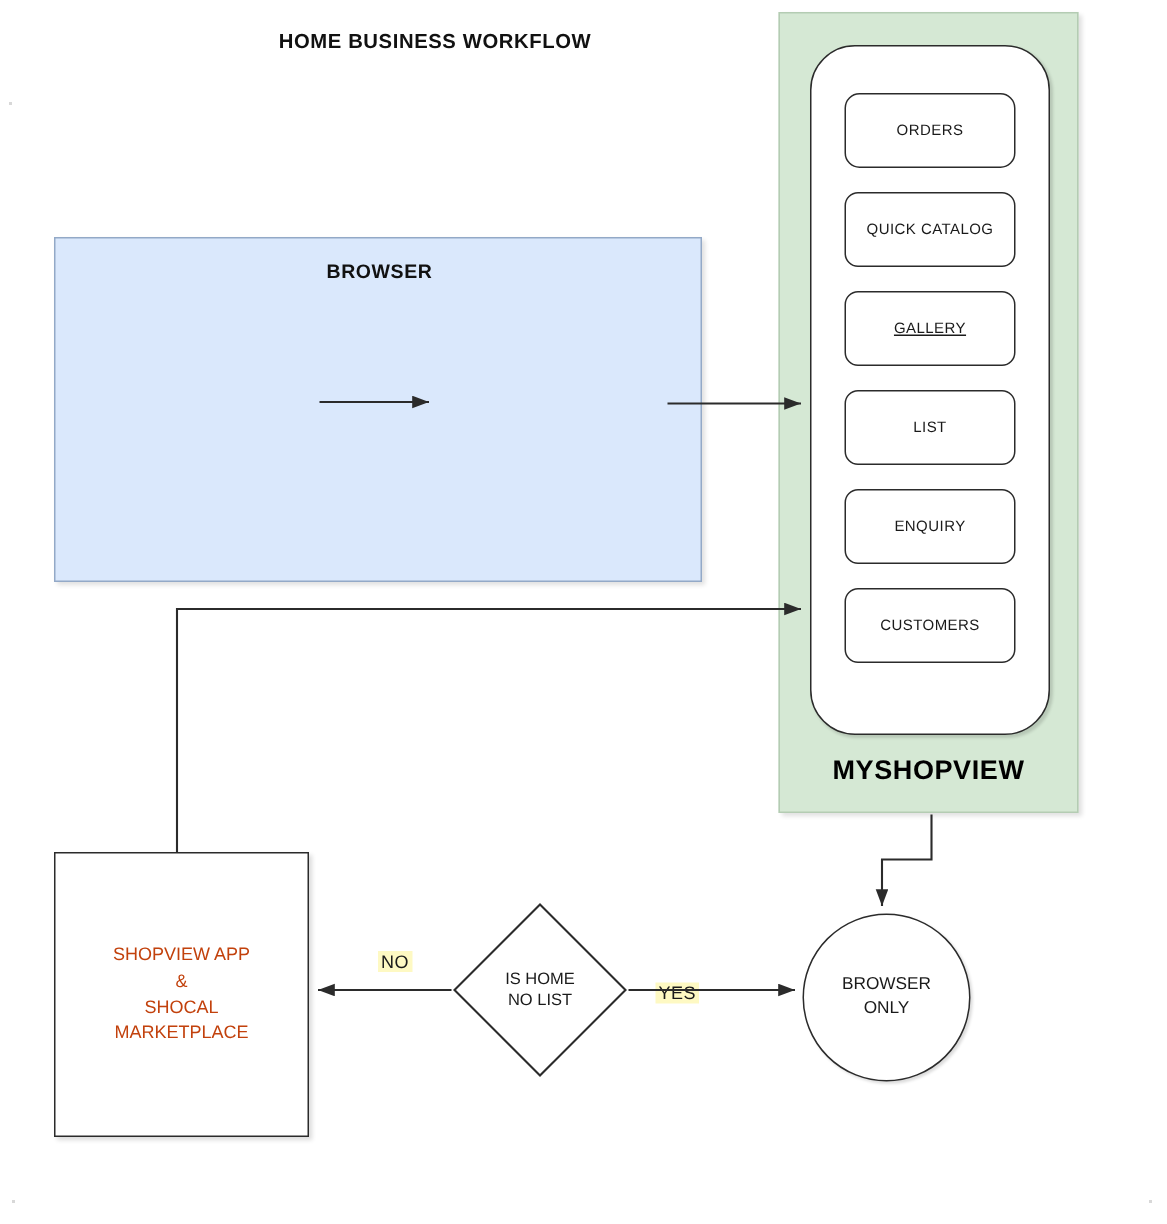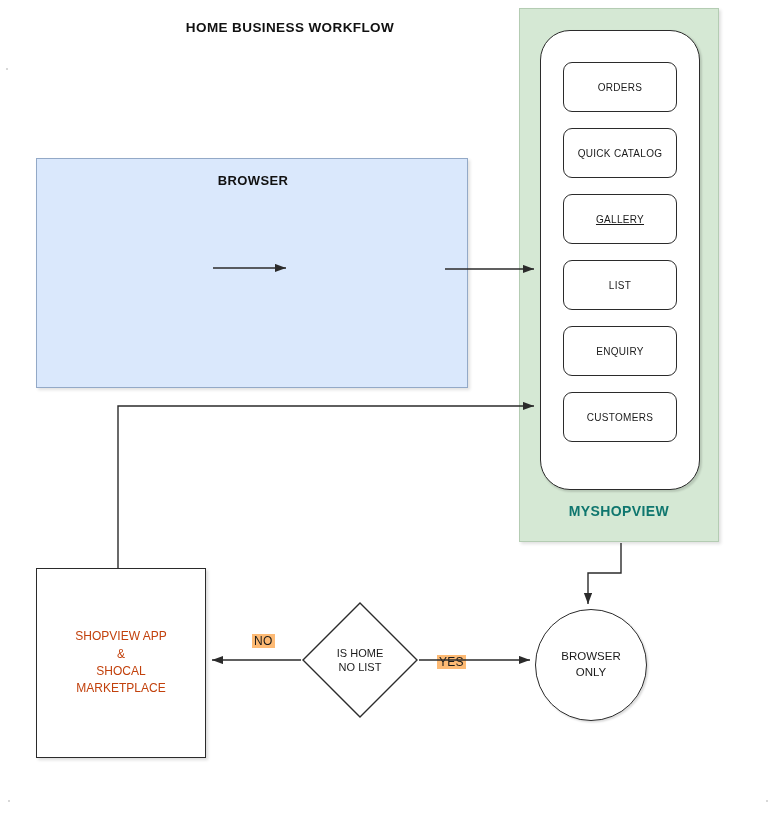--- a/index.html
+++ b/index.html
@@ -99,24 +99,24 @@
     border: 1px solid #b4ccb3;
     box-shadow: 2px 2px 3px rgba(0,0,0,0.12);
     box-sizing: border-box;
   }
   #myshopview-container-label {
     position: absolute;
     left: 519px;
     top: 503px;
     width: 200px;
     text-align: center;
-    font-size: 14px;
+    font-size: 18px;
     font-weight: bold;
     letter-spacing: 0.4px;
-    color: #0f766e;
+    color: #000000;
   }
   #myshopview-phone {
     position: absolute;
     left: 540px;
     top: 30px;
     width: 160px;
     height: 460px;
     background: #ffffff;
     border: 1.3px solid #2b2b2b;
     border-radius: 30px;
@@ -211,21 +211,21 @@
     line-height: 1.35;
     white-space: pre-line;
     color: #1a1a1a;
   }
 
   
   .edge-label {
     position: absolute;
     font-size: 12px;
     color: #1a1a1a;
-    background: #fdba74;
+    background: #fef9c3;
     padding: 0 2px;
     letter-spacing: 0.3px;
   }
   #edge-label-no { left: 252px; top: 634px; }
   #edge-label-yes { left: 437px; top: 634px; margin-top: 21px; }
 
   
   #connectors {
     position: absolute;
     left: 0;
@@ -255,21 +255,21 @@
 
   <div id="browser-container">
     <div id="browser-container-label">BROWSER</div>
   </div>
 
 
 
   <div id="myshopview-container"></div>
   <div id="myshopview-phone"></div>
 
-  <div class="menu-item" style="top:62px;">ORDERS</div>
+  <div class="menu-item" style="top:62px;border-radius:10px;">ORDERS</div>
   <div class="menu-item" style="top:128px;">QUICK CATALOG</div>
   <div class="menu-item" style="top:194px;text-decoration:underline;">GALLERY</div>
   <div class="menu-item" style="top:260px;">LIST</div>
   <div class="menu-item" style="top:326px;">ENQUIRY</div>
   <div class="menu-item" style="top:392px;">CUSTOMERS</div>
 
   <div id="myshopview-container-label">MYSHOPVIEW</div>
 
   <div id="node-shopview-marketplace">SHOPVIEW APP
 &amp;

